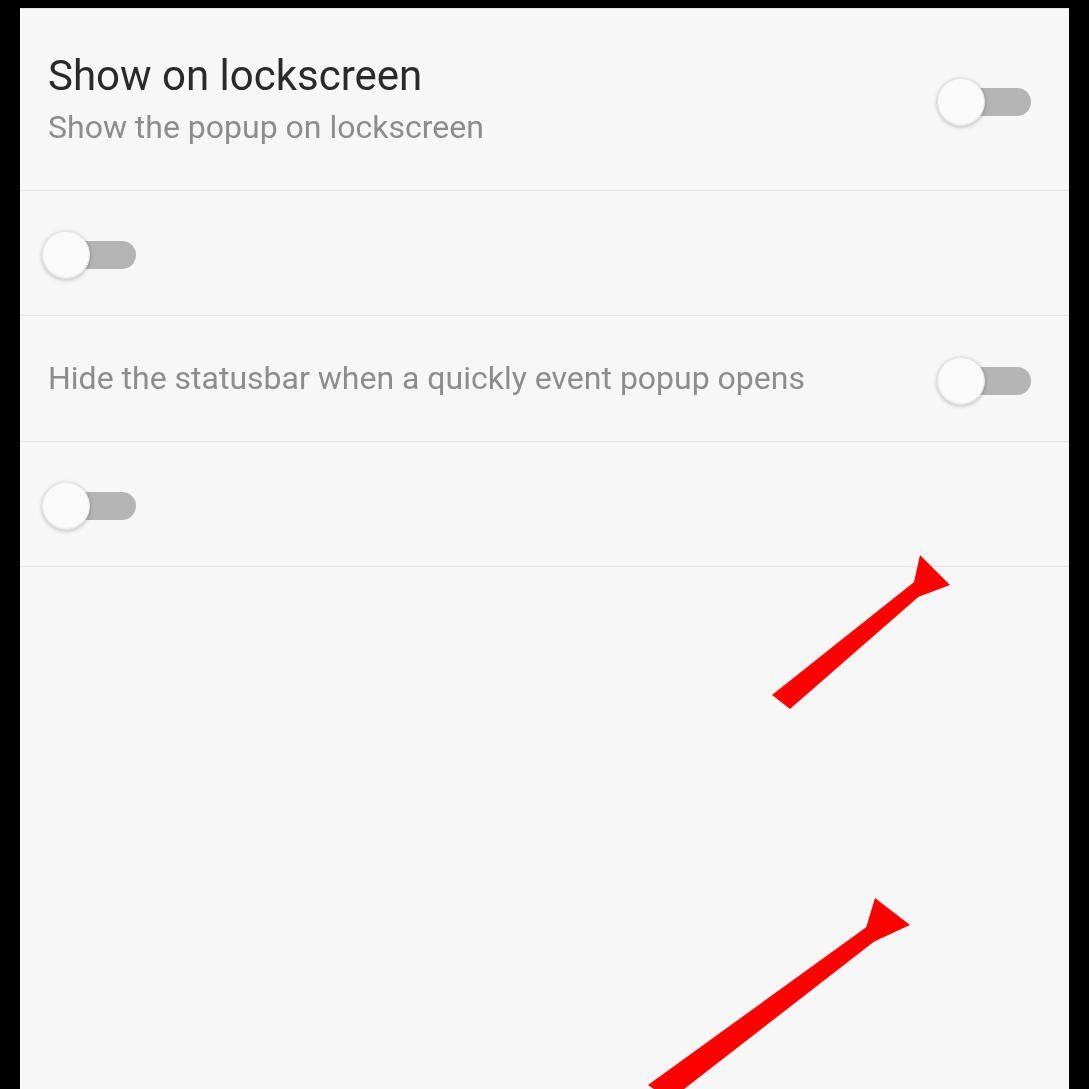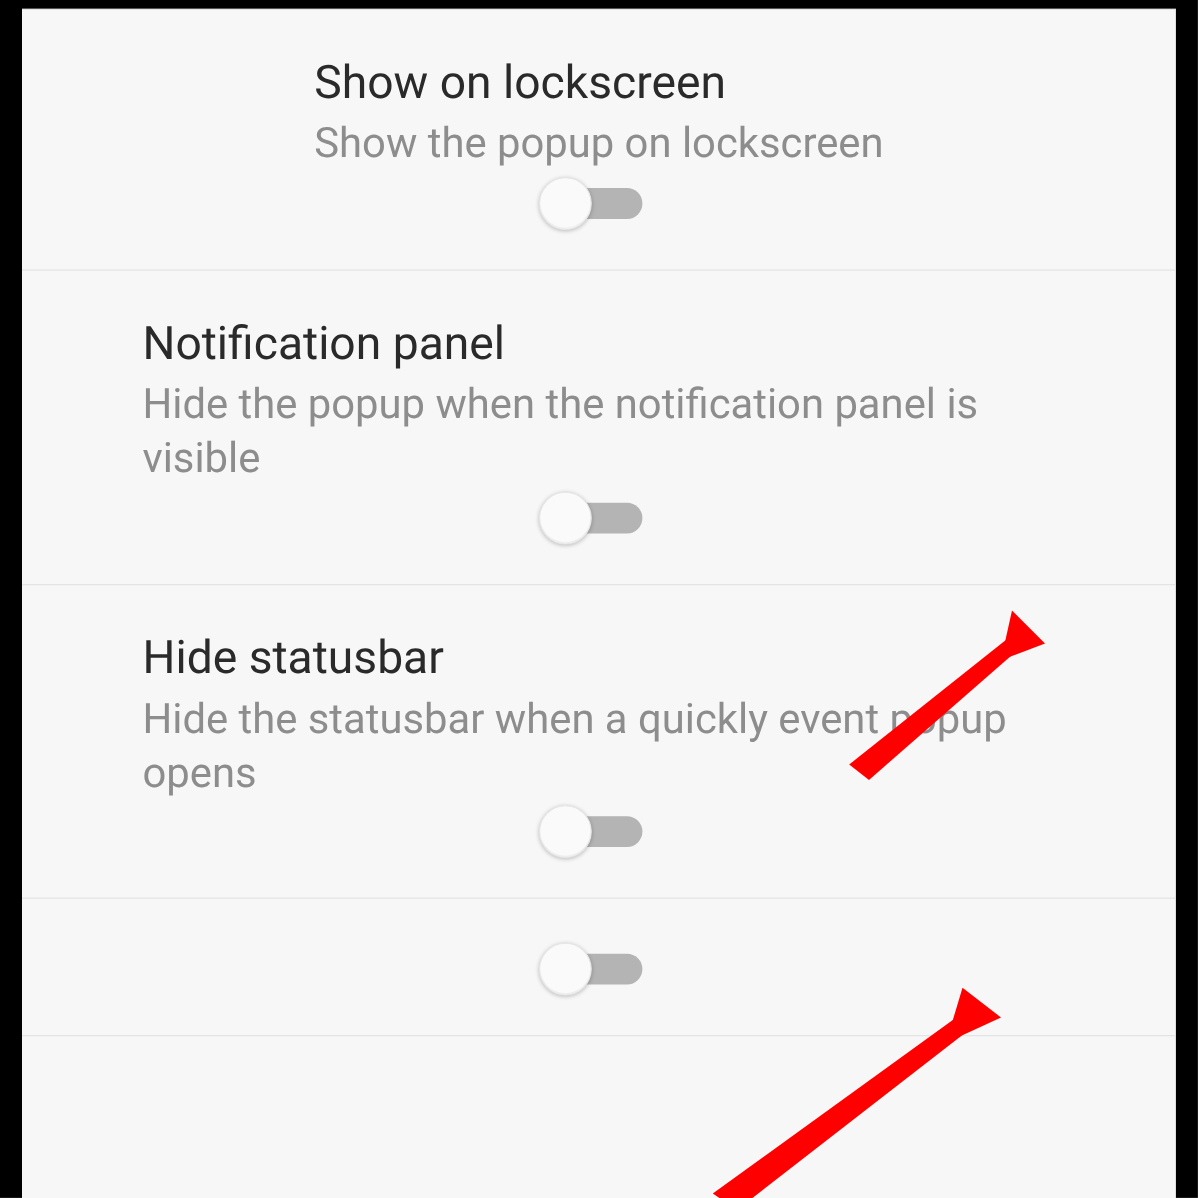--- a/index.html
+++ b/index.html
@@ -16,35 +16,34 @@
       width: 1049px;
       height: 1089px;
       margin: 0 20px;
       position: relative;
     }
     .row {
       padding: 42px 28px 42px 28px;
       border-bottom: 1px solid #e1e1e1;
       display: flex;
       align-items: center;
-      justify-content: flex-end;
-      gap: 7px;
-      flex-direction: column;
+      justify-content: space-between;
+      gap: 24px;
     }
     .row.first { border-top: 1px solid #e1e1e1; margin-top: 8px; }
     .text-block { flex: 1; max-width: 830px; }
     .title {
       font-size: 42px;
       color: #2a2a2a;
       font-weight: 400;
       line-height: 1.2;
       margin-bottom: 6px;
     }
     .desc {
-      font-size: 38px;
+      font-size: 32px;
       color: #8d8d8d;
       font-weight: 400;
       line-height: 1.28;
     }
     .toggle {
       width: 88px;
       height: 40px;
       position: relative;
       flex-shrink: 0;
       margin-right: 10px;
@@ -86,33 +85,28 @@
       <div class="title">Show on lockscreen</div>
       <div class="desc">Show the popup on lockscreen</div>
     </div>
     <div class="toggle">
       <div class="track"></div>
       <div class="thumb"></div>
     </div>
   </div>
 
   <div class="row">
-    <div class="text-block">
-      <div class="title">Notification panel</div>
-      <div class="desc">Hide the popup when the notification panel is visible</div>
-    </div>
     <div class="toggle">
       <div class="track"></div>
       <div class="thumb"></div>
     </div>
   </div>
 
   <div class="row">
     <div class="text-block">
-      <div class="title">Hide statusbar</div>
       <div class="desc">Hide the statusbar when a quickly event popup opens</div>
     </div>
     <div class="toggle">
       <div class="track"></div>
       <div class="thumb"></div>
     </div>
   </div>
 
   <div class="row">
     <div class="toggle">

